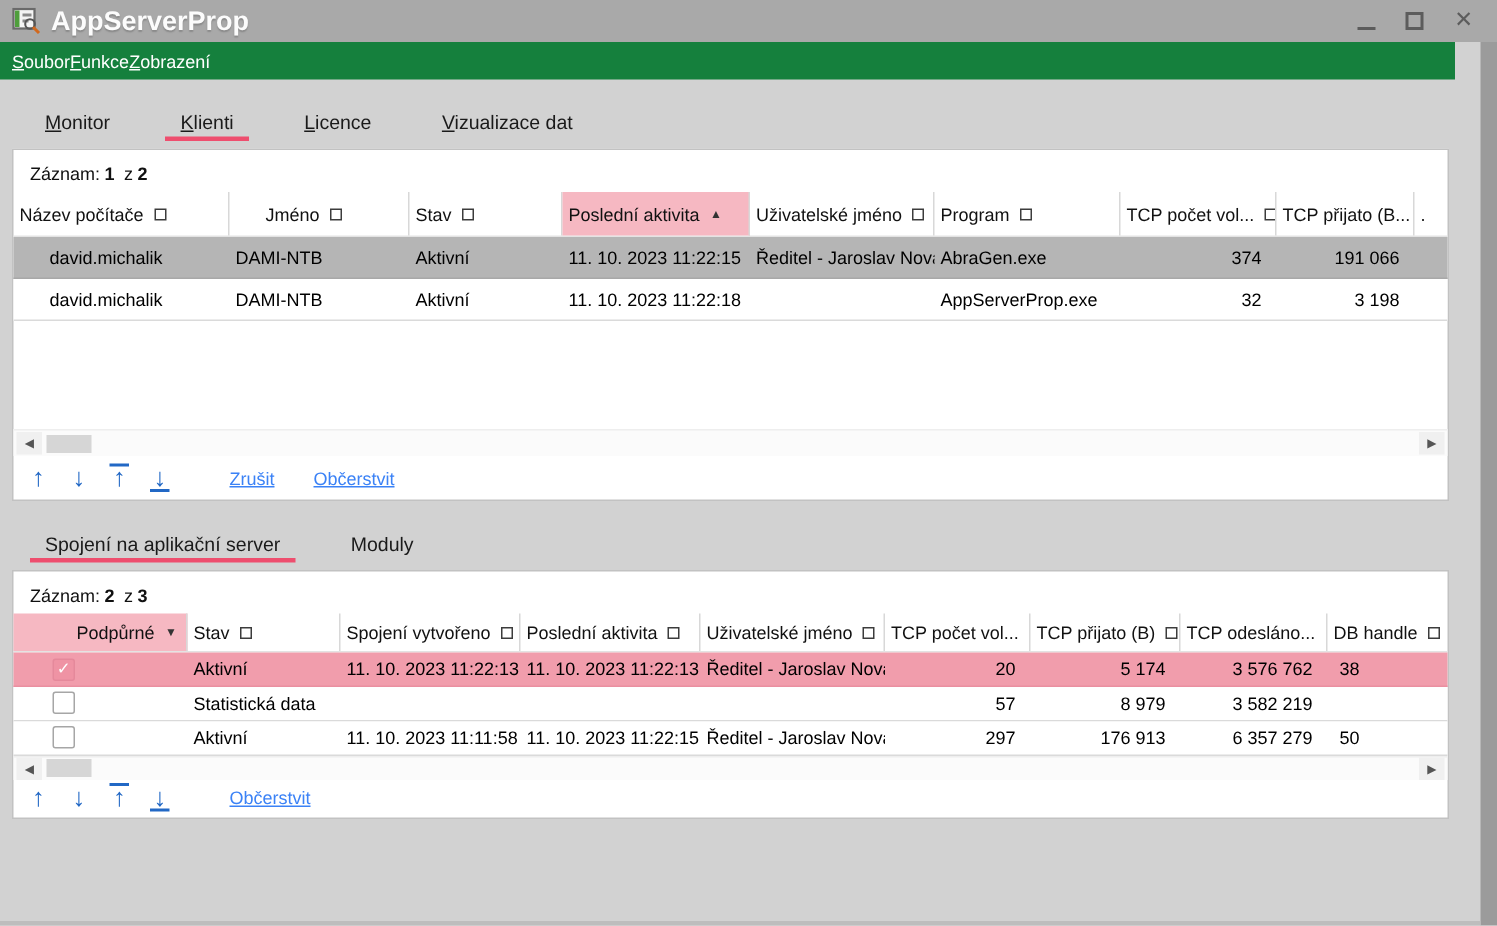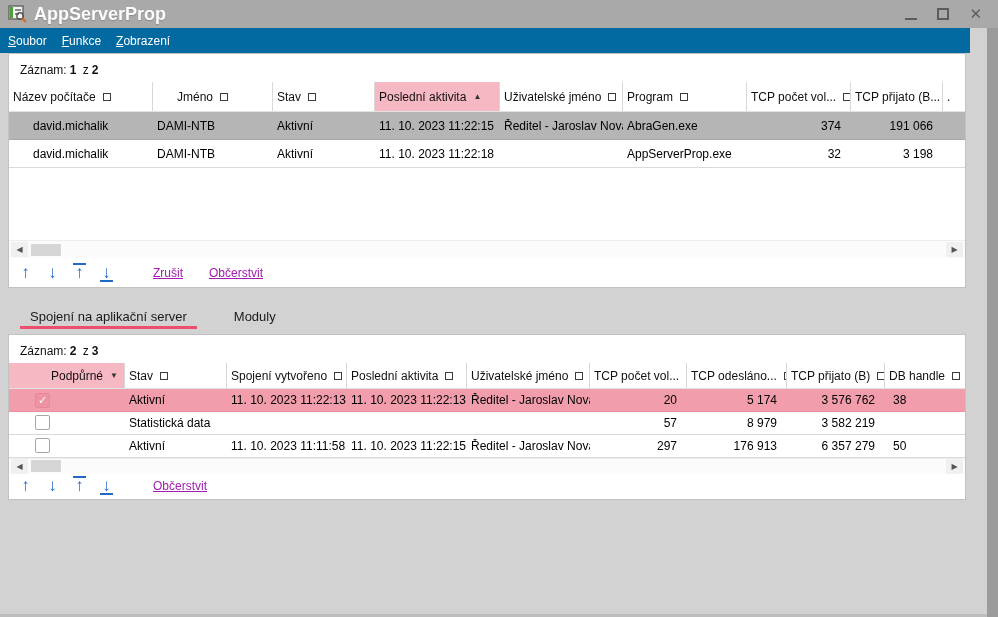--- a/index.html
+++ b/index.html
@@ -14,21 +14,21 @@
   .titlebar { height: 28px; background: #a9a9a9; display: flex; align-items: center; padding: 0 10px 0 8px; }
   .app-icon { width: 19px; height: 18px; margin-right: 7px; }
   .title { color: #fcfcfc; font-weight: bold; font-size: 18px; text-shadow: 0 1px 1px #8a8a8a; }
   .tb-spacer { flex: 1; }
   .tb-controls { display: flex; align-items: center; gap: 20px; padding-right: 6px; }
   .btn-min { width: 12px; height: 11px; border-bottom: 2px solid #5c5c5c; cursor: default; }
   .btn-max { width: 12px; height: 12px; border: 2px solid #5c5c5c; cursor: default; }
   .btn-close { color: #5c5c5c; font-size: 15px; line-height: 14px; font-weight: bold; cursor: default; }
 
   
-  .menubar { height: 25px; width: 970px; background: #0369a1; display: flex; align-items: center; padding-left: 8px; gap: 15px; }
+  .menubar { height: 25px; width: 970px; background: #15803d; display: flex; align-items: center; padding-left: 8px; }
   .menu-item { color: #ffffff; font-size: 12px; cursor: default; }
   .u { text-decoration: underline; }
 
   
   .right-strip { position: absolute; top: 28px; right: 0; bottom: 0; width: 11px; background: #9b9b9b; }
   .bottom-line { position: absolute; left: 0; right: 11px; bottom: 0; height: 3px; background: #bdbdbd; }
 
   
   .tabs { height: 46px; display: flex; align-items: flex-end; padding-left: 20px; }
   .tab { position: relative; padding: 0 10px 10px; font-size: 13px; color: #1a1a1a; margin-right: 27px; cursor: default; white-space: nowrap; }
@@ -74,21 +74,21 @@
   .hscroll { height: 18px; display: flex; align-items: center; background: #fbfbfb; border-top: 1px solid #eeeeee; padding: 0 2px; }
   .sbtn { width: 17px; height: 15px; background: #f0f0f0; color: #555; font-size: 8px; display: flex; align-items: center; justify-content: center; cursor: default; }
   .sthumb { width: 30px; height: 12px; background: #d6d6d6; margin-left: 3px; cursor: default; }
   .sspacer { flex: 1; }
 
   
   .tbar { height: 29px; display: flex; align-items: center; padding-left: 6px; }
   .nav { position: relative; width: 21px; text-align: center; color: #2268c5; font-weight: bold; font-size: 17px; line-height: 20px; margin-right: 6px; cursor: default; }
   .nav.bar-top::after { content: ""; position: absolute; top: 0px; left: 4px; right: 4px; height: 2px; background: #2268c5; }
   .nav.bar-bottom::after { content: ""; position: absolute; bottom: 1px; left: 4px; right: 4px; height: 2px; background: #2268c5; }
-  .link { color: #a21caf; text-decoration: underline; margin-left: 30px; cursor: pointer; white-space: nowrap; }
+  .link { color: #3b82f6; text-decoration: underline; margin-left: 30px; cursor: pointer; white-space: nowrap; }
   .link + .link { margin-left: 26px; }
 </style>
 </head>
 <body>
 
 <div class="window">
 
   <div class="titlebar">
     <svg class="app-icon" viewBox="0 0 19 18">
       <rect x="1" y="1" width="14" height="13" fill="#f4f4f4" stroke="#6a6a6a" stroke-width="1.5"></rect>
@@ -108,20 +108,26 @@
   </div>
 
   <div class="menubar">
     <span class="menu-item"><span class="u">S</span><span>oubor</span></span>
     <span class="menu-item"><span class="u">F</span><span>unkce</span></span>
     <span class="menu-item"><span class="u">Z</span><span>obrazení</span></span>
   </div>
 
   <div class="right-strip"></div>
 
+  <div class="tabs">
+    <span class="tab"><span class="u">M</span><span>onitor</span></span>
+    <span class="tab active"><span class="u">K</span><span>lienti</span></span>
+    <span class="tab"><span class="u">L</span><span>icence</span></span>
+    <span class="tab"><span class="u">V</span><span>izualizace dat</span></span>
+  </div>
 
   <div class="panel panel1 t1">
     <div class="rec">
       <span>Záznam:</span><b>1</b>
       <span style="margin-left:3px">z</span><b>2</b>
     </div>
 
     <div class="thead">
       <div class="th">
           <span>Název počítače</span>
@@ -231,25 +237,25 @@
         </div>
       <div class="th">
           <span>Uživatelské jméno</span>
           <span class="sq"></span>
         </div>
       <div class="th">
           <span>TCP počet vol...</span>
           <span class="sq"></span>
         </div>
       <div class="th">
+          <span>TCP přijato (B)</span>
+          <span class="sq"></span>
+        </div>
+      <div class="th">
           <span>TCP odesláno...</span>
-          <span class="sq"></span>
-        </div>
-      <div class="th">
-          <span>TCP přijato (B)</span>
           <span class="sq"></span>
         </div>
       <div class="th">
           <span>DB handle</span>
           <span class="sq"></span>
         </div>
     </div>
 
     <div class="trow sel-pink">
       <div class="cbcell">

